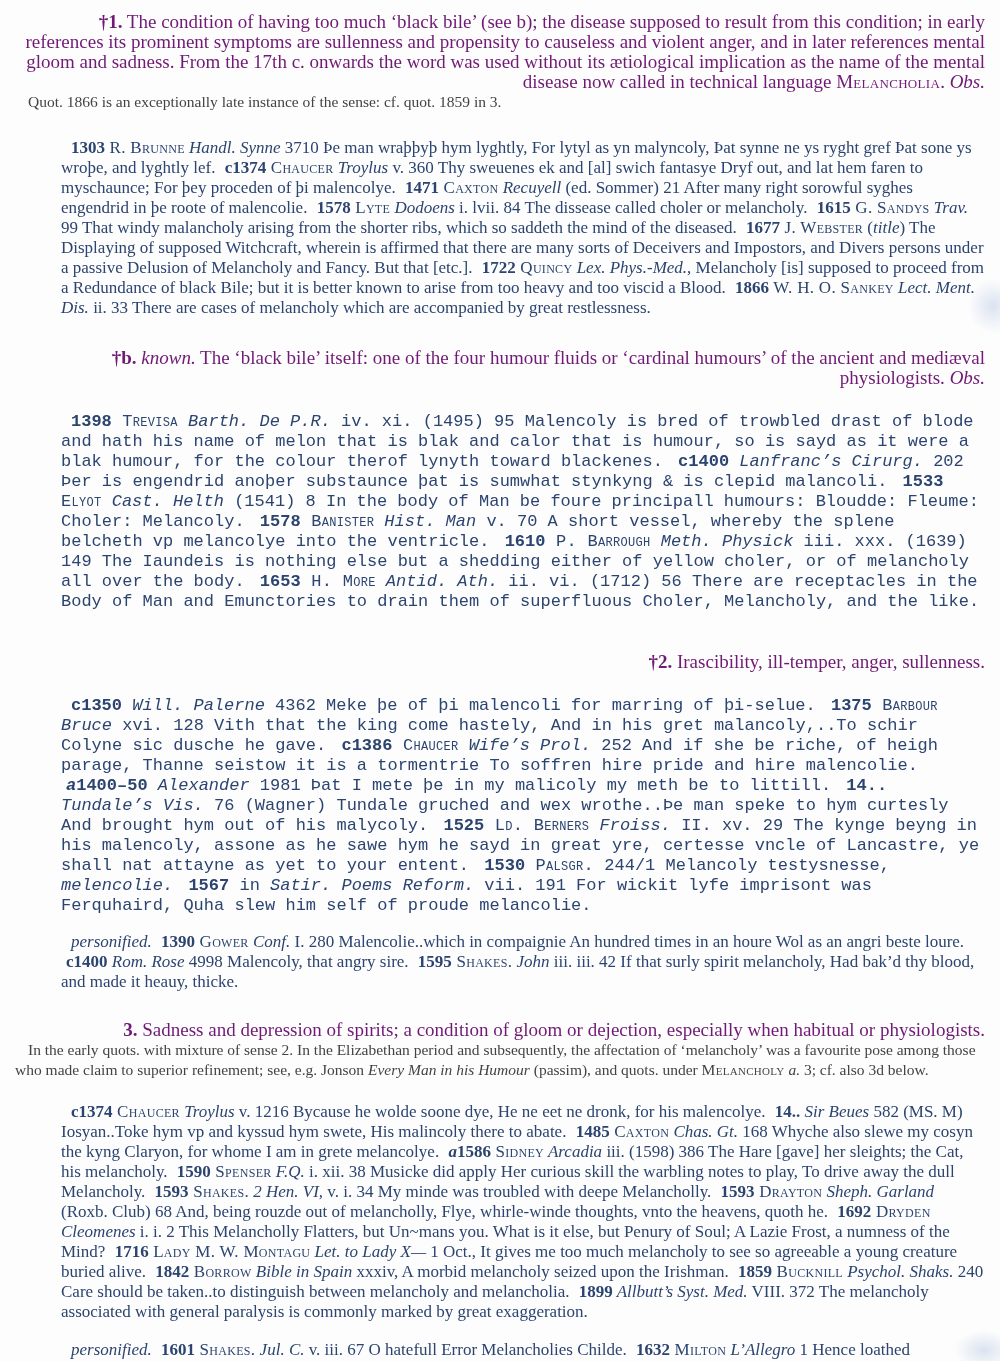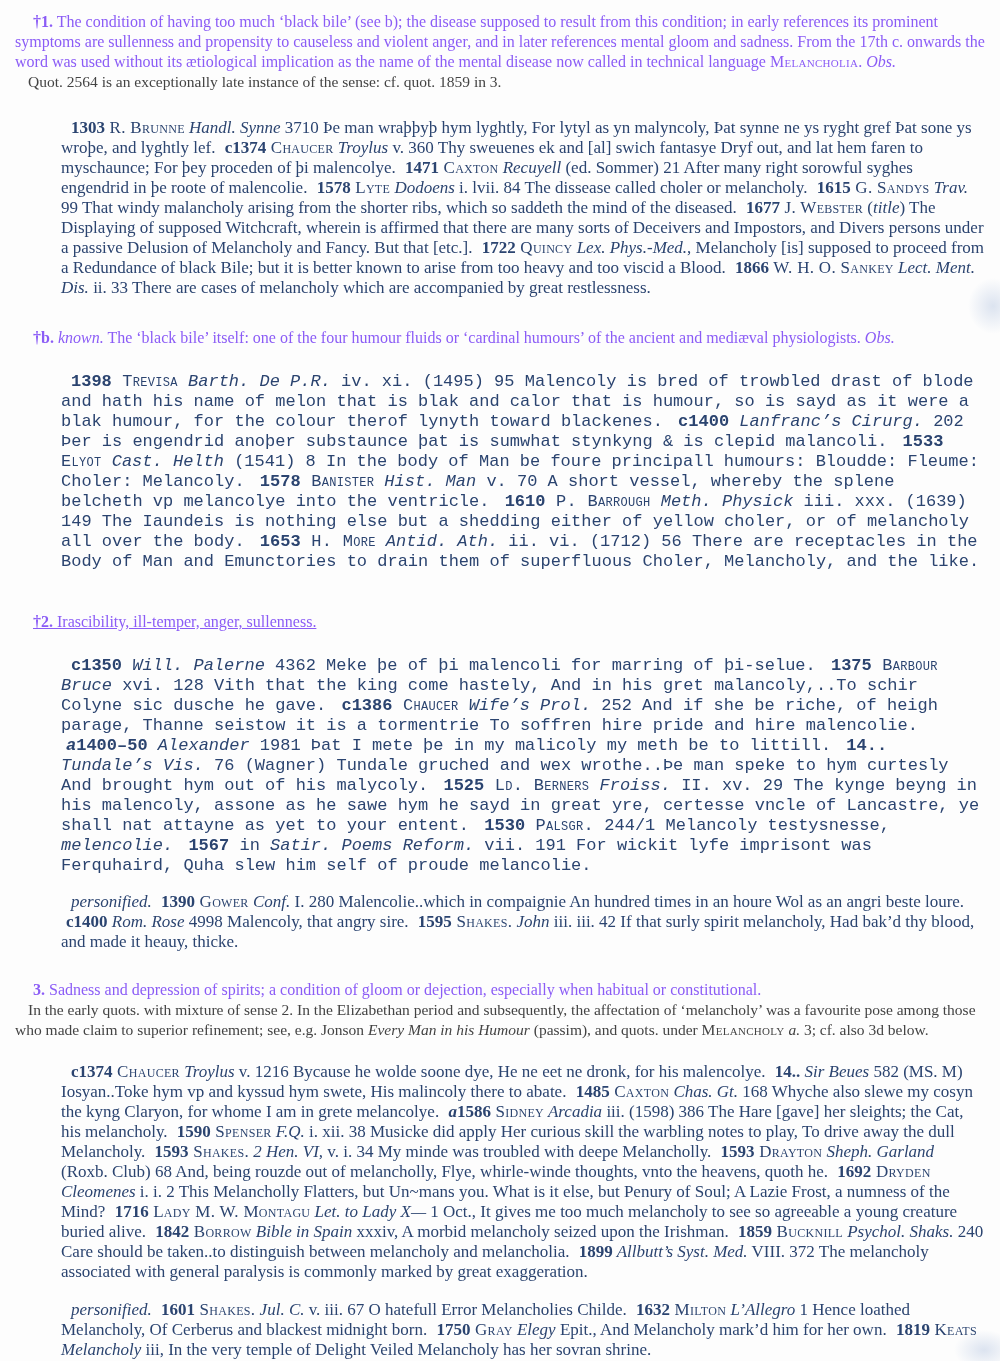--- a/index.html
+++ b/index.html
@@ -16,25 +16,25 @@
   }
   .page {
     display: block;
     padding: 12px 15px 0 15px;
     position: relative;
   }
   p { margin: 0; }
 
   
   .def {
-    color: #8b5cf6;
-    font-size: 16px;
+    color: #701a75;
+    font-size: 19px;
     line-height: 20px;
     text-indent: 18px;
-    text-align: left;
+    text-align: right;
   }
   
   .note {
     color: #434343;
     font-size: 15.5px;
     line-height: 20px;
     text-indent: 13px;
   }
   
   .quote {
@@ -51,51 +51,51 @@
 
   
   .quote .r-b, .quote .r-bi { padding-left: 5px; }
   .quote .r-b:first-child, .quote .r-bi:first-child { padding-left: 0; }
   .r-bi + .r-b { padding-left: 0 !important; text-align: center; }
 
   
   .gap-a { margin-top: 26px; }
   .gap-b { margin-top: 30px; }
   .gap-c { margin-top: 24px; font-family: Liberation Mono, monospace; }
-  .gap-d { margin-top: 40px; text-decoration: underline; }
+  .gap-d { margin-top: 40px; }
   .gap-e { margin-top: 16px; }
   .gap-f { margin-top: 28px; }
   .gap-g { margin-top: 22px; }
   .gap-h { margin-top: 18px; }
 
   
   .artifact {
     position: absolute;
     border-radius: 50%;
     background: radial-gradient(closest-side, rgba(120,150,200,0.25), rgba(120,150,200,0));
     pointer-events: none;
   }
   .artifact-1 { right: -18px; top: 278px; width: 50px; height: 56px; }
   .artifact-2 { right: -14px; top: 1330px; width: 60px; height: 40px; }
 </style>
 </head>
 <body>
 
 <main class="page">
   <p class="def"><span class="r-b">†1.</span><span> The condition of having too much ‘black bile’ (see b); the disease supposed to result from this condition; in early references its prominent symptoms are sullenness and propensity to causeless and violent anger, and in later references mental gloom and sadness. From the 17th c. onwards the word was used without its ætiological implication as the name of the mental disease now called in technical language </span><span class="r-sc">Melancholia</span><span>. </span><span class="r-i">Obs.</span></p>
-  <p class="note"><span>Quot. 2564 is an exceptionally late instance of the sense: cf. quot. 1859 in 3.</span></p>
+  <p class="note"><span>Quot. 1866 is an exceptionally late instance of the sense: cf. quot. 1859 in 3.</span></p>
   <p class="quote gap-a"><span class="r-b">1303</span><span class="r-sc"> R. Brunne</span><span class="r-i"> Handl. Synne</span><span> 3710 Þe man wraþþyþ hym lyghtly, For lytyl as yn malyncoly, Þat synne ne ys ryght gref Þat sone ys wroþe, and lyghtly lef. </span><span class="r-b">c1374</span><span class="r-sc"> Chaucer</span><span class="r-i"> Troylus</span><span> v. 360 Thy sweuenes ek and [al] swich fantasye Dryf out, and lat hem faren to myschaunce; For þey proceden of þi malencolye. </span><span class="r-b">1471</span><span class="r-sc"> Caxton</span><span class="r-i"> Recuyell</span><span> (ed. Sommer) 21 After many right sorowful syghes engendrid in þe roote of malencolie. </span><span class="r-b">1578</span><span class="r-sc"> Lyte</span><span class="r-i"> Dodoens</span><span> i. lvii. 84 The dissease called choler or melancholy. </span><span class="r-b">1615</span><span class="r-sc"> G. Sandys</span><span class="r-i"> Trav.</span><span> 99 That windy malancholy arising from the shorter ribs, which so saddeth the mind of the diseased. </span><span class="r-b">1677</span><span class="r-sc"> J. Webster</span><span> (</span><span class="r-i">title</span><span>) The Displaying of supposed Witchcraft, wherein is affirmed that there are many sorts of Deceivers and Impostors, and Divers persons under a passive Delusion of Melancholy and Fancy. But that [etc.]. </span><span class="r-b">1722</span><span class="r-sc"> Quincy</span><span class="r-i"> Lex. Phys.-Med.</span><span>, Melancholy [is] supposed to proceed from a Redundance of black Bile; but it is better known to arise from too heavy and too viscid a Blood. </span><span class="r-b">1866</span><span class="r-sc"> W. H. O. Sankey</span><span class="r-i"> Lect. Ment. Dis.</span><span> ii. 33 There are cases of melancholy which are accompanied by great restlessness.</span></p>
 
   <p class="def gap-b"><span class="r-b">†b.</span><span> </span><span class="r-i">known.</span><span> The ‘black bile’ itself: one of the four humour fluids or ‘cardinal humours’ of the ancient and mediæval physiologists. </span><span class="r-i">Obs.</span></p>
   <p class="quote gap-c"><span class="r-b">1398</span><span class="r-sc"> Trevisa</span><span class="r-i"> Barth. De P.R.</span><span> iv. xi. (1495) 95 Malencoly is bred of trowbled drast of blode and hath his name of melon that is blak and calor that is humour, so is sayd as it were a blak humour, for the colour therof lynyth toward blackenes. </span><span class="r-b">c1400</span><span class="r-i"> Lanfranc’s Cirurg.</span><span> 202 Þer is engendrid anoþer substaunce þat is sumwhat stynkyng &amp; is clepid malancoli. </span><span class="r-b">1533</span><span class="r-sc"> Elyot</span><span class="r-i"> Cast. Helth</span><span> (1541) 8 In the body of Man be foure principall humours: Bloudde: Fleume: Choler: Melancoly. </span><span class="r-b">1578</span><span class="r-sc"> Banister</span><span class="r-i"> Hist. Man</span><span> v. 70 A short vessel, whereby the splene belcheth vp melancolye into the ventricle. </span><span class="r-b">1610</span><span class="r-sc"> P. Barrough</span><span class="r-i"> Meth. Physick</span><span> iii. xxx. (1639) 149 The Iaundeis is nothing else but a shedding either of yellow choler, or of melancholy all over the body. </span><span class="r-b">1653</span><span class="r-sc"> H. More</span><span class="r-i"> Antid. Ath.</span><span> ii. vi. (1712) 56 There are receptacles in the Body of Man and Emunctories to drain them of superfluous Choler, Melancholy, and the like.</span></p>
 
   <p class="def gap-d"><span class="r-b">†2.</span><span> Irascibility, ill-temper, anger, sullenness.</span></p>
   <p class="quote gap-c"><span class="r-b">c1350</span><span class="r-i"> Will. Palerne</span><span> 4362 Meke þe of þi malencoli for marring of þi-selue. </span><span class="r-b">1375</span><span class="r-sc"> Barbour</span><span class="r-i"> Bruce</span><span> xvi. 128 Vith that the king come hastely, And in his gret malancoly,..To schir Colyne sic dusche he gave. </span><span class="r-b">c1386</span><span class="r-sc"> Chaucer</span><span class="r-i"> Wife’s Prol.</span><span> 252 And if she be riche, of heigh parage, Thanne seistow it is a tormentrie To soffren hire pride and hire malencolie. </span><span class="r-bi">a</span><span class="r-b">1400–50</span><span class="r-i"> Alexander</span><span> 1981 Þat I mete þe in my malicoly my meth be to littill. </span><span class="r-b">14..</span><span class="r-i"> Tundale’s Vis.</span><span> 76 (Wagner) Tundale gruched and wex wrothe..Þe man speke to hym curtesly And brought hym out of his malycoly. </span><span class="r-b">1525</span><span class="r-sc"> Ld. Berners</span><span class="r-i"> Froiss.</span><span> II. xv. 29 The kynge beyng in his malencoly, assone as he sawe hym he sayd in great yre, certesse vncle of Lancastre, ye shall nat attayne as yet to your entent. </span><span class="r-b">1530</span><span class="r-sc"> Palsgr.</span><span> 244/1 Melancoly testysnesse, </span><span class="r-i">melencolie.</span><span> </span><span class="r-b">1567</span><span> in </span><span class="r-i">Satir. Poems Reform.</span><span> vii. 191 For wickit lyfe imprisont was Ferquhaird, Quha slew him self of proude melancolie.</span></p>
   <p class="quote gap-e"><span class="r-i">personified.</span><span> </span><span class="r-b">1390</span><span class="r-sc"> Gower</span><span class="r-i"> Conf.</span><span> I. 280 Malencolie..which in compaignie An hundred times in an houre Wol as an angri beste loure. </span><span class="r-b">c1400</span><span class="r-i"> Rom. Rose</span><span> 4998 Malencoly, that angry sire. </span><span class="r-b">1595</span><span class="r-sc"> Shakes.</span><span class="r-i"> John</span><span> iii. iii. 42 If that surly spirit melancholy, Had bak’d thy blood, and made it heauy, thicke.</span></p>
 
-  <p class="def gap-f"><span class="r-b">3.</span><span> Sadness and depression of spirits; a condition of gloom or dejection, especially when habitual or constitutional.</span></p>
+  <p class="def gap-f"><span class="r-b">3.</span><span> Sadness and depression of spirits; a condition of gloom or dejection, especially when habitual or physiologists.</span></p>
   <p class="note"><span>In the early quots. with mixture of sense 2. In the Elizabethan period and subsequently, the affectation of ‘melancholy’ was a favourite pose among those who made claim to superior refinement; see, e.g. Jonson </span><span class="r-i">Every Man in his Humour</span><span> (passim), and quots. under </span><span class="r-sc">Melancholy</span><span> </span><span class="r-i">a.</span><span> 3; cf. also 3d below.</span></p>
   <p class="quote gap-g"><span class="r-b">c1374</span><span class="r-sc"> Chaucer</span><span class="r-i"> Troylus</span><span> v. 1216 Bycause he wolde soone dye, He ne eet ne dronk, for his malencolye. </span><span class="r-b">14..</span><span class="r-i"> Sir Beues</span><span> 582 (MS. M) Iosyan..Toke hym vp and kyssud hym swete, His malincoly there to abate. </span><span class="r-b">1485</span><span class="r-sc"> Caxton</span><span class="r-i"> Chas. Gt.</span><span> 168 Whyche also slewe my cosyn the kyng Claryon, for whome I am in grete melancolye. </span><span class="r-bi">a</span><span class="r-b">1586</span><span class="r-sc"> Sidney</span><span class="r-i"> Arcadia</span><span> iii. (1598) 386 The Hare [gave] her sleights; the Cat, his melancholy. </span><span class="r-b">1590</span><span class="r-sc"> Spenser</span><span class="r-i"> F.Q.</span><span> i. xii. 38 Musicke did apply Her curious skill the warbling notes to play, To drive away the dull Melancholy. </span><span class="r-b">1593</span><span class="r-sc"> Shakes.</span><span class="r-i"> 2 Hen. VI,</span><span> v. i. 34 My minde was troubled with deepe Melancholly. </span><span class="r-b">1593</span><span class="r-sc"> Drayton</span><span class="r-i"> Sheph. Garland</span><span> (Roxb. Club) 68 And, being rouzde out of melancholly, Flye, whirle-winde thoughts, vnto the heavens, quoth he. </span><span class="r-b">1692</span><span class="r-sc"> Dryden</span><span class="r-i"> Cleomenes</span><span> i. i. 2 This Melancholly Flatters, but Un~mans you. What is it else, but Penury of Soul; A Lazie Frost, a numness of the Mind? </span><span class="r-b">1716</span><span class="r-sc"> Lady M. W. Montagu</span><span class="r-i"> Let. to Lady X—</span><span> 1 Oct., It gives me too much melancholy to see so agreeable a young creature buried alive. </span><span class="r-b">1842</span><span class="r-sc"> Borrow</span><span class="r-i"> Bible in Spain</span><span> xxxiv, A morbid melancholy seized upon the Irishman. </span><span class="r-b">1859</span><span class="r-sc"> Bucknill</span><span class="r-i"> Psychol. Shaks.</span><span> 240 Care should be taken..to distinguish between melancholy and melancholia. </span><span class="r-b">1899</span><span class="r-i"> Allbutt’s Syst. Med.</span><span> VIII. 372 The melancholy associated with general paralysis is commonly marked by great exaggeration.</span></p>
   <p class="quote gap-h"><span class="r-i">personified.</span><span> </span><span class="r-b">1601</span><span class="r-sc"> Shakes.</span><span class="r-i"> Jul. C.</span><span> v. iii. 67 O hatefull Error Melancholies Childe. </span><span class="r-b">1632</span><span class="r-sc"> Milton</span><span class="r-i"> L’Allegro</span><span> 1 Hence loathed Melancholy, Of Cerberus and blackest midnight born. </span><span class="r-b">1750</span><span class="r-sc"> Gray</span><span class="r-i"> Elegy</span><span> Epit., And Melancholy mark’d him for her own. </span><span class="r-b">1819</span><span class="r-sc"> Keats</span><span class="r-i"> Melancholy</span><span> iii, In the very temple of Delight Veiled Melancholy has her sovran shrine.</span></p>
 
   <div class="artifact artifact-1"></div>
   <div class="artifact artifact-2"></div>
 </main>
 
 </body></html>

